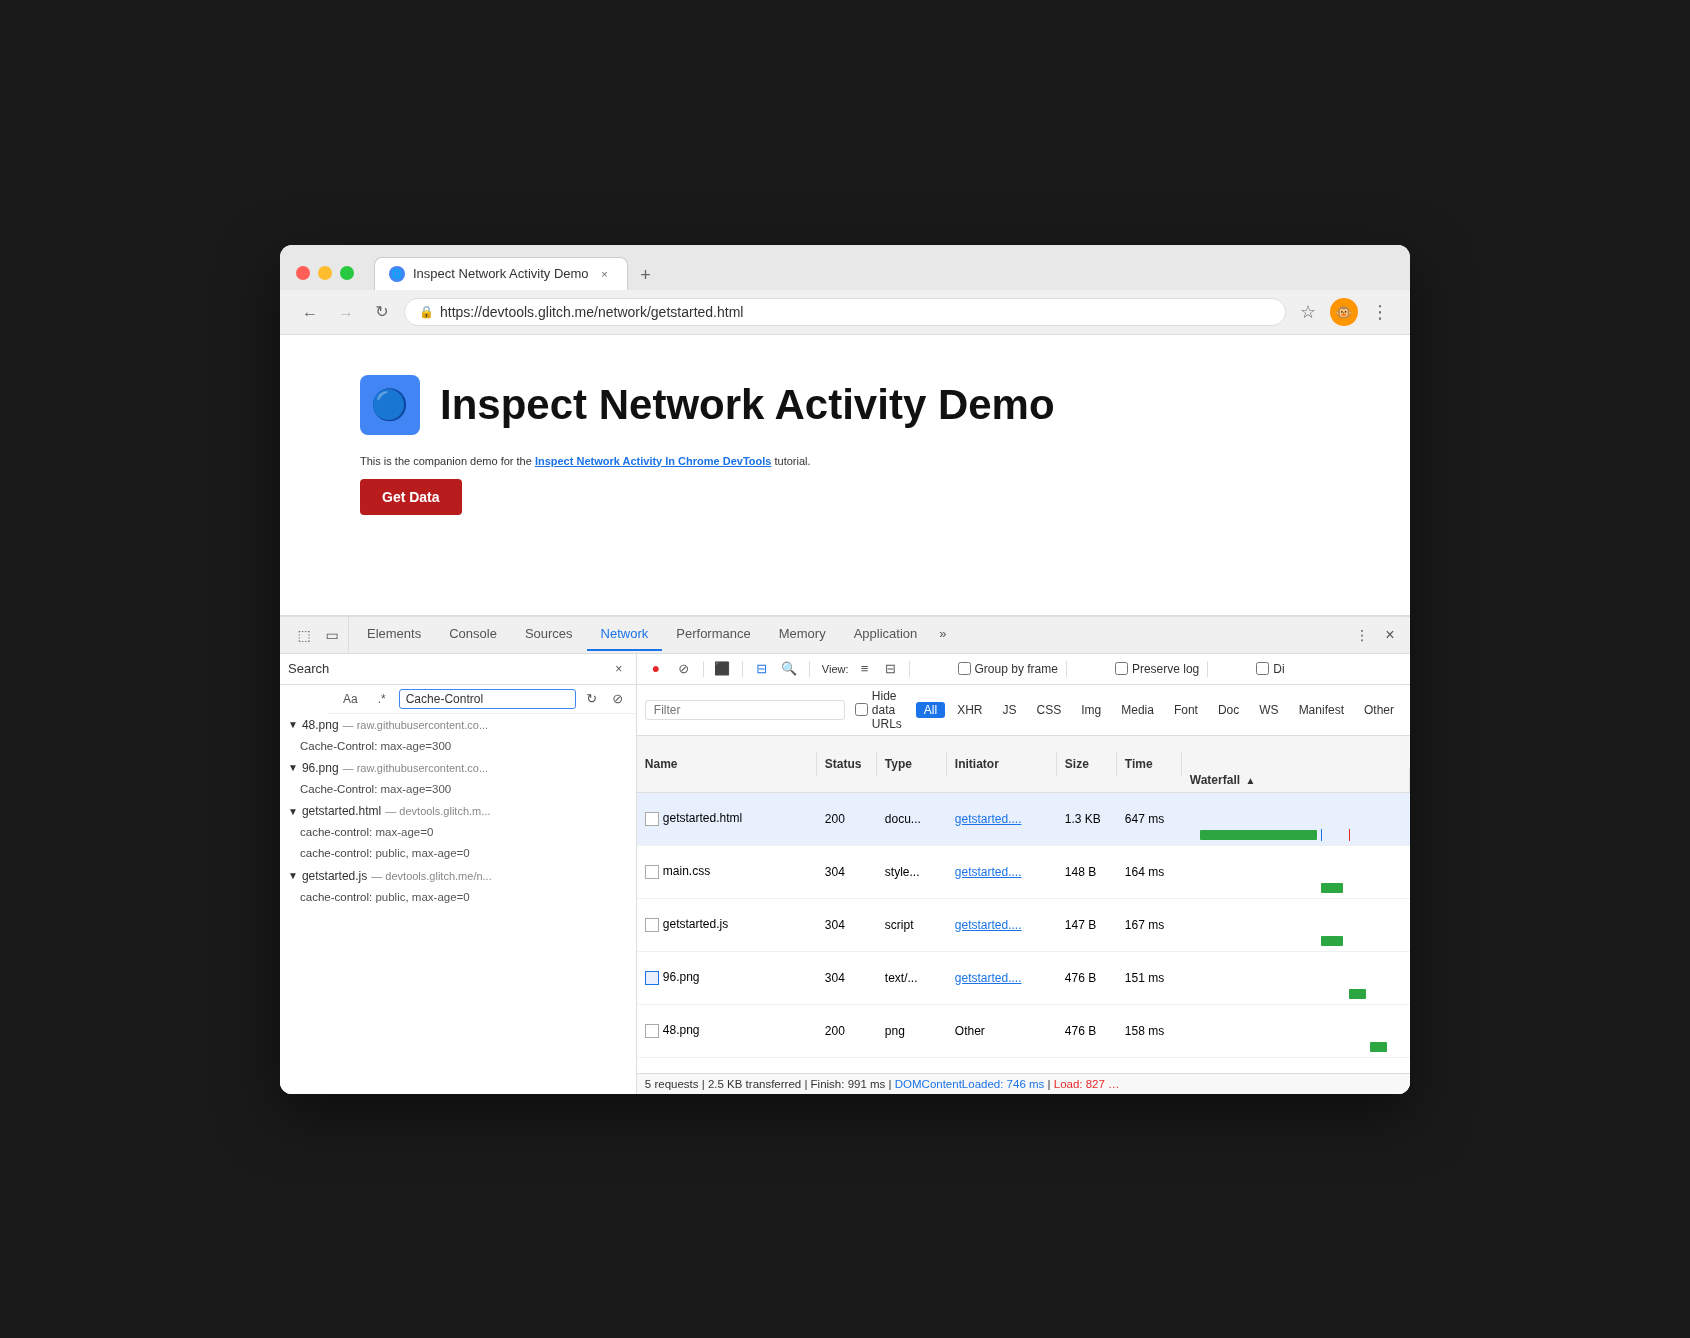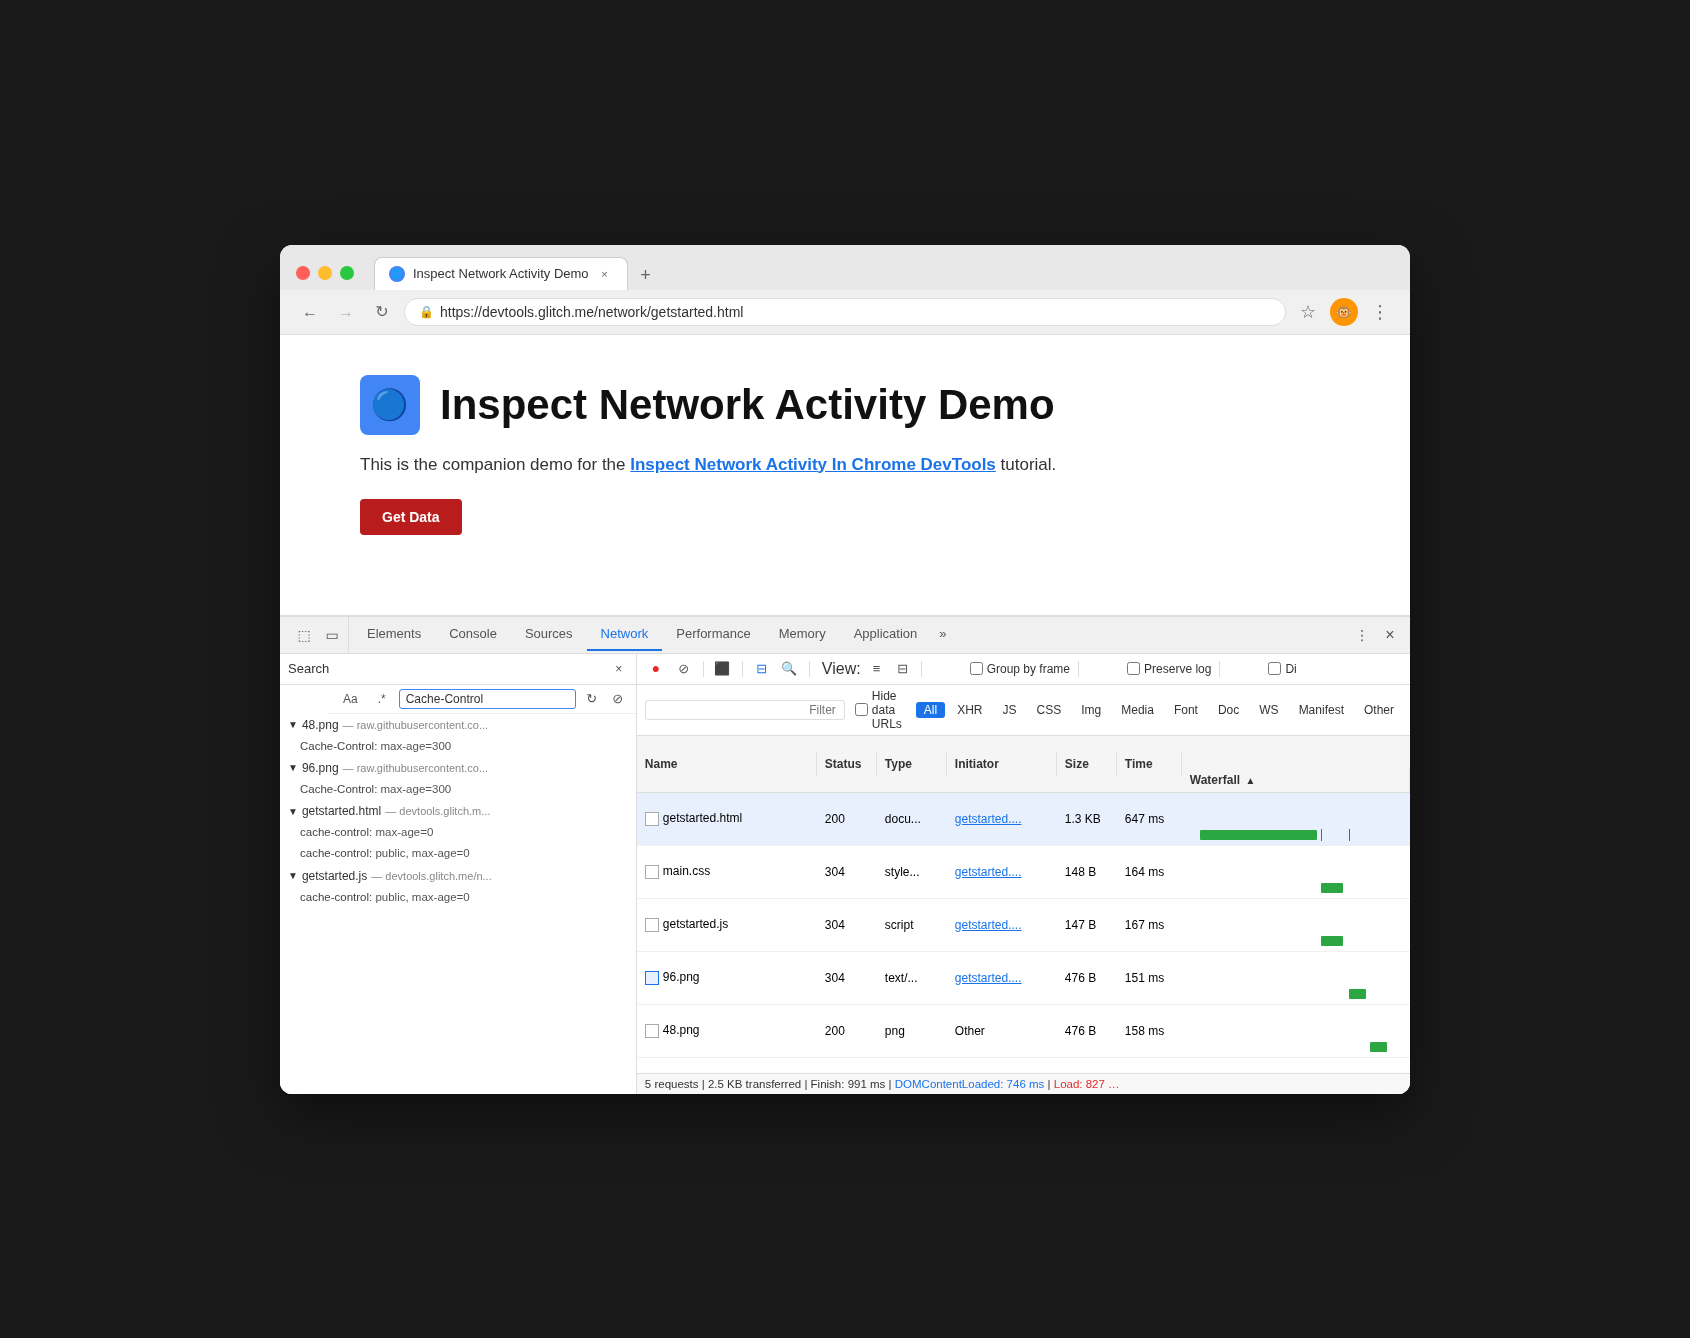--- a/index.html
+++ b/index.html
@@ -142,23 +142,23 @@
       border-radius: 8px;
       display: flex; align-items: center; justify-content: center;
       font-size: 30px;
     }
     .page-title {
       font-size: 42px;
       font-weight: 700;
       color: #111;
     }
     .page-description {
-      font-size: 17px;
+      font-size: 11px;
       color: #333;
-      margin-bottom: 24px;
+      margin-bottom: 12px;
     }
     .page-link {
       color: #1a73e8;
       text-decoration: underline;
       font-weight: 700;
     }
     .get-data-btn {
       background: #b91c1c;
       color: #fff;
       border: none;
@@ -340,21 +340,21 @@
     }
     .nt-icon-btn {
       width: 22px; height: 22px;
       display: flex; align-items: center; justify-content: center;
       font-size: 13px; color: #555;
       cursor: pointer;
       border-radius: 3px;
     }
     .nt-icon-btn.red { color: #e8292a; }
     .nt-separator { width: 1px; height: 16px; background: #ddd; margin: 0 2px; }
-    .nt-view-label { font-size: 16px; color: #333; margin-left: 4px; }
+    .nt-view-label { font-size: 11px; color: #333; margin-left: 4px; }
     .nt-view-btn {
       width: 20px; height: 20px;
       display: flex; align-items: center; justify-content: center;
       font-size: 13px; color: #555;
       cursor: pointer;
     }
     .nt-checkbox-label {
       display: flex; align-items: center; gap: 4px;
       font-size: 12px; color: #333; cursor: pointer; padding-left: 40px;
     }
@@ -368,21 +368,20 @@
       gap: 6px;
     }
     .filter-input {
       flex: 0 0 200px;
       border: 1px solid #ddd;
       border-radius: 3px;
       padding: 2px 8px;
       font-size: 12px;
       color: #1d4ed8;
       outline: none;
-      text-align: right;
     }
     .filter-hide-urls {
       display: flex; align-items: center; gap: 4px;
       font-size: 12px; color: #333; cursor: pointer;
       margin-left: 4px;
     }
     .filter-types {
       display: flex; gap: 4px; margin-left: 8px;
     }
     .filter-type-btn {

